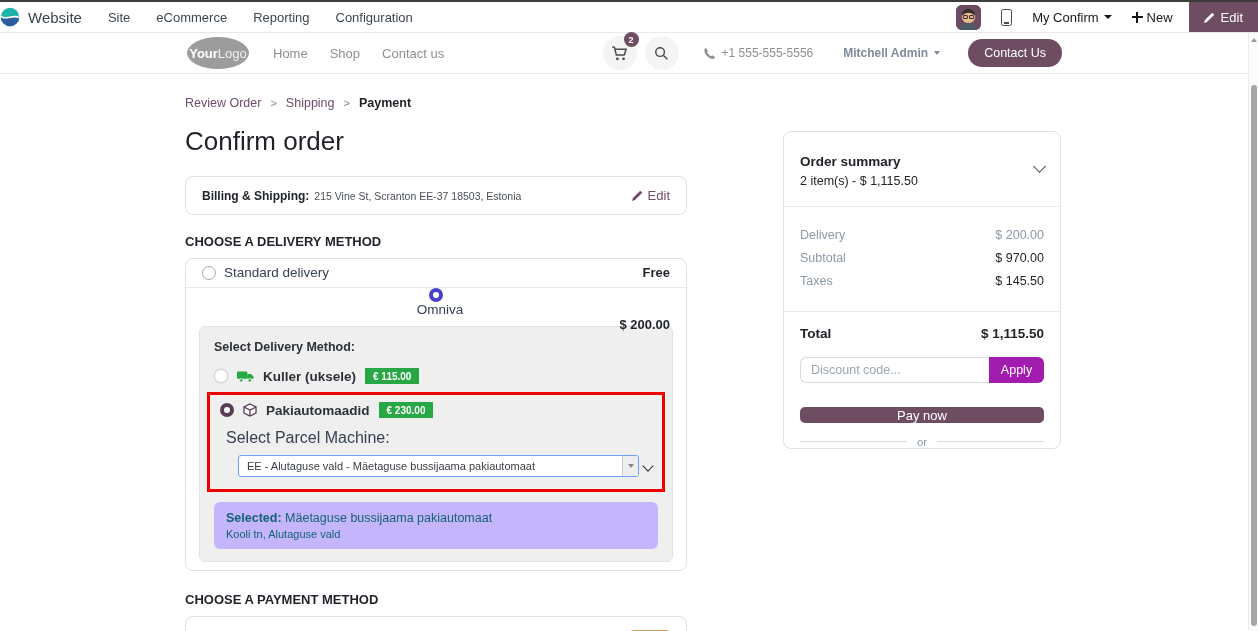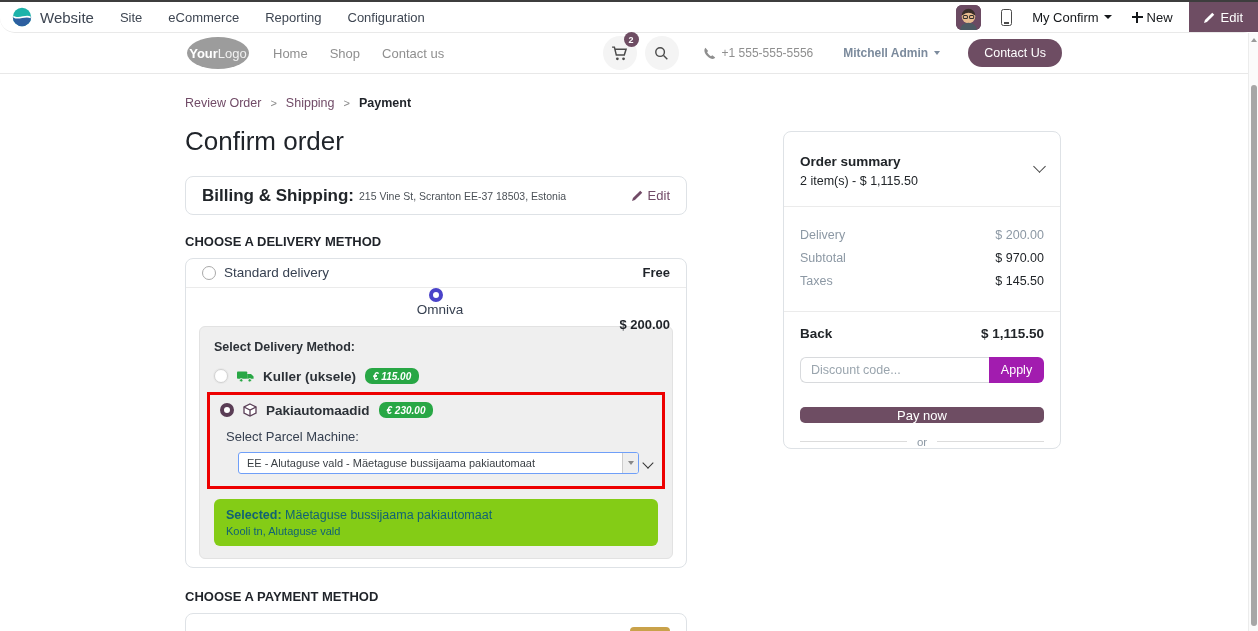--- a/index.html
+++ b/index.html
@@ -2,21 +2,21 @@
 <html><head>
 <meta charset="utf-8">
 <style>
   * { margin:0; padding:0; box-sizing:border-box; }
   html,body { width:1258px; height:631px; overflow:hidden; background:#fff;
     font-family:"Liberation Sans","DejaVu Sans",sans-serif; color:#212529; }
   .topline { height:2px; background:#3d3d3d; }
 
   
   .menubar { height:31px; background:#fff; border-bottom:1px solid #e9e9e9;
-    display:flex; align-items:center; padding-left:12px;border-radius:15px; }
+    display:flex; align-items:center; padding-left:0; }
   .odoo-sphere { width:20px; height:20px; margin-right:8px; }
   .appname { font-size:15px; color:#3e4652; margin-right:26px; }
   .menu-item { font-size:13px; color:#3e4652; margin-right:26px; cursor:pointer; }
   .menubar-right { margin-left:auto; display:flex; align-items:center; height:100%; }
   .avatar { width:25px; height:25px; border-radius:6px; background:#6b4a62; overflow:hidden; margin-right:20px; cursor:pointer; }
   .mobile-icon { width:11px; height:17px; border:1.5px solid #4b4b4b; border-radius:2.5px; margin-right:20px; position:relative; }
   .mobile-icon:after { content:""; position:absolute; left:2px; right:2px; bottom:1px; height:1.5px; background:#4b4b4b; }
   .mywebsite { font-size:13px; color:#14171a; margin-right:20px; cursor:pointer; display:flex; align-items:center; gap:5px; }
   .caret-down { width:0; height:0; border-left:4px solid transparent; border-right:4px solid transparent; border-top:4.5px solid #14171a; }
   .new-btn { font-size:13px; color:#14171a; font-weight:500; margin-right:16px; cursor:pointer; display:flex; align-items:center; gap:4px; }
@@ -51,52 +51,52 @@
   .col-side { width:278px; margin-left:96px; }
 
   .breadcrumb { padding-top:22px; font-size:12.5px; display:flex; gap:9px; align-items:center; }
   .crumb-link { color:#714B67; cursor:pointer; }
   .crumb-sep { color:#8a8a8a; font-size:11px; }
   .crumb-current { color:#1f2329; font-weight:700; }
   h1.page-title { margin:16px 0 19px; font-size:26px; font-weight:500; color:#1f2329; }
 
   .card { border:1px solid #dee2e6; border-radius:8px; background:#fff; }
   .billing-card { height:39px; display:flex; align-items:center; padding:0 16px; }
-  .billing-label { font-size:17px; font-weight:700;text-align:right; }
+  .billing-label { font-size:12px; font-weight:700;text-align:right; }
   .billing-addr { font-size:10.5px; color:#4b5157; margin-left:5px; }
   .edit-link { margin-left:auto; color:#714B67; font-size:13px; display:flex; align-items:center; gap:5px; cursor:pointer; }
 
   .section-title { margin:19px 0 9px; font-size:13px; font-weight:700; color:#1f2329; }
 
   .opt-row { display:flex; align-items:center; padding:0 16px; height:27.5px; }
   .opt-row + .opt-row { border-top:1px solid #ebebeb;flex-direction:column; }
   .radio { width:14px; height:14px; border-radius:50%; background:#fff; flex:0 0 auto; cursor:pointer; }
   .radio.off { border:1.5px solid #a9a9a9; }
   .radio.on-blue { border:4.5px solid #4a43c9; }
   .radio.on-dark { border:4.5px solid #5a3d55; }
   .radio.off-white { border:1.5px solid #d2d2d2; box-shadow:0 0 0 1px rgba(0,0,0,.03); }
   .opt-name { font-size:13.5px; color:#374151; margin-left:8px; }
   .opt-price { margin-left:auto; font-size:13px; font-weight:700; color:#1f2329; }
 
   .picker-box { margin:12px 13px 8px; background:#efefef; border:1px solid #e2e2e2; border-radius:6px; padding:13px 14px 12px; }
   .picker-title { font-size:12.5px; font-weight:700; color:#2c3137; margin-bottom:10px; }
   .method-row { display:flex; align-items:center; gap:9px; height:24px; }
   .method-name { font-size:13.5px; font-weight:700; color:#2c3137; }
-  .badge-price { background:#28a745; color:#fff; font-size:10px; font-weight:700; border-radius:7px; padding:2.5px 8px;font-style:italic; }
+  .badge-price { background:#28a745; color:#fff; font-size:10px; font-weight:700; border-radius:0; padding:2.5px 8px; }
   .red-frame { border:3px solid #ed0000; margin:4px -7px 0; padding:3px 10px 12px; }
-  .parcel-label { font-size:13px; color:#374151; margin:7px 0 8px 6px; }
+  .parcel-label { font-size:16px; color:#374151; margin:7px 0 8px 6px; }
   .select-row { display:flex; align-items:center; gap:5px; margin-left:18px; }
   .parcel-select { width:408px; height:22px; background:#fff; border:1.5px solid #6f9ff8; border-radius:3px;
     display:flex; align-items:center; cursor:pointer; }
   .parcel-select-text { flex:1; font-size:11px; color:#3a3f44; padding:0 8px; white-space:nowrap; overflow:hidden; }
   .parcel-select-arrowbox { width:16px; align-self:stretch; background:#eee; border-left:1px solid #ccc;
     display:flex; align-items:center; justify-content:center; border-radius:0 2px 2px 0; }
   .mini-tri { width:0;height:0;border-left:3.5px solid transparent;border-right:3.5px solid transparent;border-top:4px solid #888; }
   .chev { width:8px; height:8px; border-right:1.8px solid #333; border-bottom:1.8px solid #333; transform:rotate(45deg); cursor:pointer; }
-  .info-box { margin:10px 0 0; background:#84cc16; border-radius:6px; padding:9px 12px; color:#116274; }
+  .info-box { margin:10px 0 0; background:#c4b5fd; border-radius:6px; padding:9px 12px; color:#116274; }
   .info-line1 { font-size:12.5px; } .info-line1 b { font-weight:700; }
   .info-line2 { font-size:11px; margin-top:3px; }
 
   .pay-card { margin-top:5px; padding:13px 16px 16px; height:110px; }
   .demo-row { display:flex; align-items:center; }
   .cc-icon { margin-left:auto; width:40px; height:27px; background:#c9a24a; border-radius:4px; position:relative; }
 
   
   .summary-card { margin-top:57px; padding:0; }
   .sum-head { padding:22px 16px 18px; display:flex; align-items:flex-start; }
@@ -327,21 +327,21 @@
           <span class="lbl">Subtotal</span>
           <span class="val">$ 970.00</span>
         </div>
         <div class="sum-row">
           <span class="lbl">Taxes</span>
           <span class="val">$ 145.50</span>
         </div>
       </div>
       <div class="sum-divider"></div>
       <div class="total-row">
-        <span>Back</span>
+        <span>Total</span>
         <span class="val">$ 1,115.50</span>
       </div>
       <div class="discount-row">
         <input class="discount-input" type="text" placeholder="Discount code..." style="">
         <button class="apply-btn">Apply</button>
       </div>
       <button class="paynow-btn">Pay now</button>
       <div class="or-row">or</div>
     </div>
   </div>

